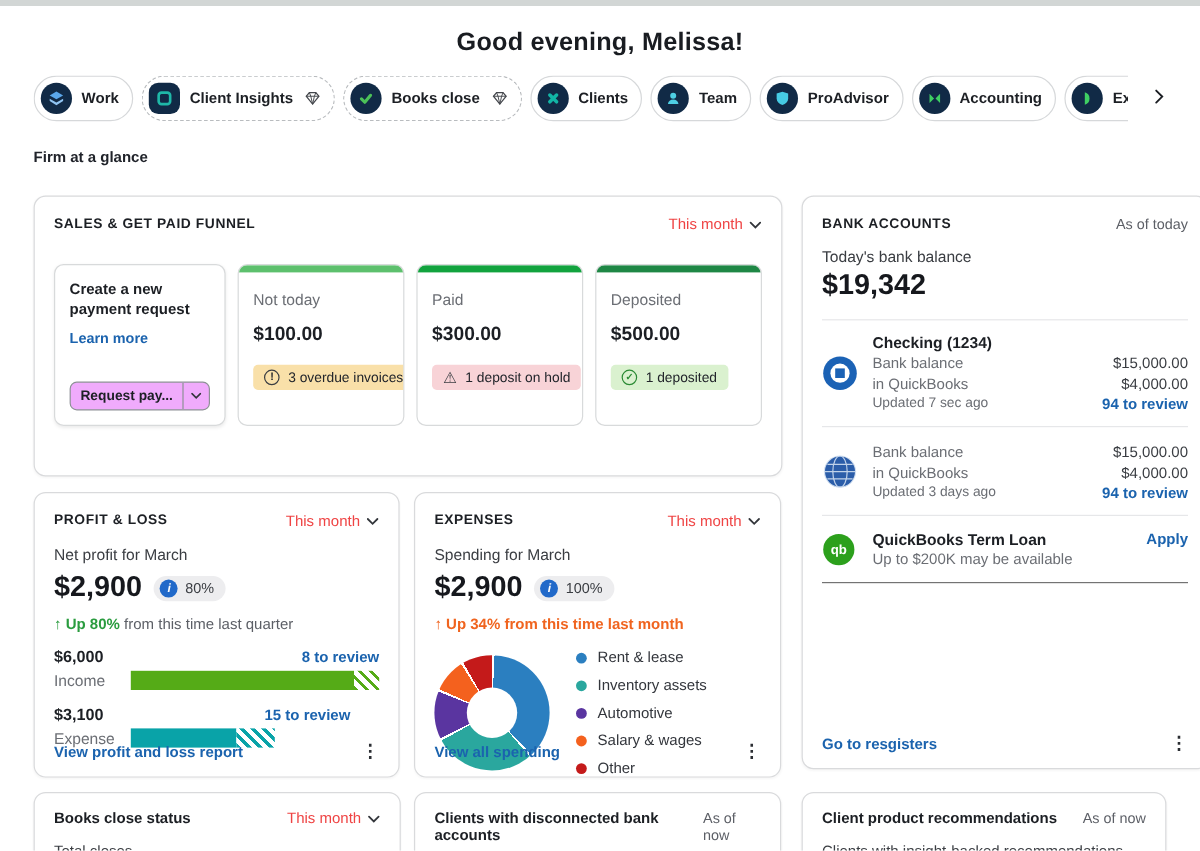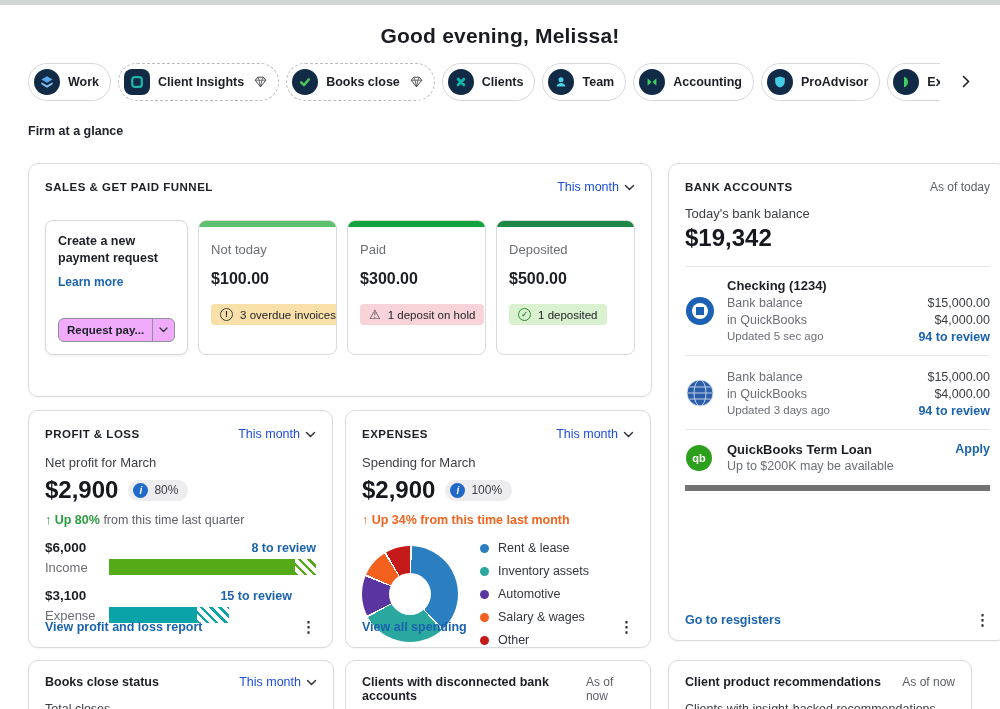--- a/index.html
+++ b/index.html
@@ -18,21 +18,21 @@
   .pill-icon.square{border-radius:8px;}
   .gem{display:flex;margin-left:2px;}
   .nav-arrow{position:absolute;top:74px;right:30px;display:flex;align-items:center;cursor:pointer;}
   .section-label{position:absolute;top:124px;left:28px;font-size:12.5px;font-weight:700;color:#20232a;}
   
   .card{position:absolute;background:#fff;border:1px solid #d9dadc;border-radius:10px;
     box-sizing:border-box;padding:16px;box-shadow:0 1px 2px rgba(0,0,0,.04);}
   .card-head{display:flex;justify-content:space-between;align-items:center;}
   .card-title{font-size:11.5px;font-weight:700;letter-spacing:.5px;color:#1c1f24;}
   .card-title.plain{letter-spacing:0;font-size:12.5px;}
-  .period{display:flex;align-items:center;gap:5px;font-size:12.5px;color:#1d4ed8;cursor:pointer;}
+  .period{display:flex;align-items:center;gap:5px;font-size:12.5px;color:#ef4444;cursor:pointer;}
   .asof{font-size:12px;color:#5c5f66;}
   .link{color:#1b63ae;font-weight:600;font-size:12.5px;text-decoration:none;cursor:pointer;}
   .kebab{font-size:15px;font-weight:700;color:#2b2e33;cursor:pointer;line-height:1;}
   .card-foot{position:absolute;left:16px;right:16px;bottom:13px;display:flex;
     justify-content:space-between;align-items:center;}
   .divider{border:0;border-top:1px solid #e6e7e9;margin:14px 0 0;}
   
   .stages{display:flex;gap:10px;margin-top:26px;}
   .cta,.stage{box-sizing:border-box;height:135px;border:1px solid #d8dadb;border-radius:8px;
     background:#fff;display:flex;flex-direction:column;overflow:hidden;}
@@ -60,21 +60,21 @@
   
   .bank-balance-label{margin-top:12px;font-size:13px;color:#3a3d42;}
   .bank-balance{margin-top:3px;font-size:24px;font-weight:700;color:#16181d;}
   .acct{display:flex;gap:12px;align-items:center;padding:11px 0;border-bottom:1px solid #e6e7e9;}
   .acct-icon{flex:0 0 30px;display:flex;}
   .acct-main{flex:1;min-width:0;}
   .acct-name{font-size:13px;font-weight:700;color:#1c1f24;}
   .acct-line{display:flex;justify-content:space-between;margin-top:3px;font-size:12.5px;color:#6b6e74;}
   .acct-line .val{color:#3a3d42;}
   .acct-line .updated{font-size:11.5px;}
-  .loan{display:flex;gap:12px;align-items:center;padding:12px 0;border-bottom:6px solid #737373;}
+  .loan{display:flex;gap:12px;align-items:center;padding:12px 0;border-bottom:1px solid #737373;}
   .loan-name{font-size:13px;font-weight:700;}
   .loan-desc{font-size:12.5px;color:#6b6e74;margin-top:2px;}
   .loan-action{margin-left:auto;align-self:flex-start;}
   
   .subtitle{margin-top:14px;font-size:13px;color:#3a3d42;}
   .amount-row{margin-top:6px;display:flex;align-items:center;gap:10px;}
   .big-amount{font-size:24px;font-weight:700;color:#16181d;}
   .pct-pill{display:flex;align-items:center;gap:6px;background:#ededef;border-radius:12px;
     padding:3px 10px 3px 5px;font-size:12px;color:#3a3d42;}
   .info-i{width:15px;height:15px;border-radius:50%;background:#2169c9;color:#fff;display:flex;
@@ -160,32 +160,32 @@
         <svg width="14" height="14" viewBox="0 0 14 14">
             <circle cx="7" cy="4.8" r="2.5" fill="#4ecfe4"></circle>
             <path d="M2.6 11.6c.3-2.4 2.1-3.7 4.4-3.7s4.1 1.3 4.4 3.7z" fill="#4ecfe4"></path>
           </svg>
       </span>
       <span>Team</span>
     </div>
     <div class="pill">
       <span class="pill-icon">
         <svg width="14" height="14" viewBox="0 0 14 14">
+            <path d="M7 1.4 11.8 3v4c0 2.7-2 4.5-4.8 5.6C4.2 11.5 2.2 9.7 2.2 7V3Z" fill="#46cbe4"></path>
+          </svg>
+      </span>
+      <span>ProAdvisor</span>
+    </div>
+    <div class="pill">
+      <span class="pill-icon">
+        <svg width="14" height="14" viewBox="0 0 14 14">
             <path d="M2.6 3.2 6.4 7 2.6 10.8ZM11.4 3.2 7.6 7l3.8 3.8Z" fill="#3fd063"></path>
           </svg>
       </span>
       <span>Accounting</span>
-    </div>
-    <div class="pill">
-      <span class="pill-icon">
-        <svg width="14" height="14" viewBox="0 0 14 14">
-            <path d="M7 1.4 11.8 3v4c0 2.7-2 4.5-4.8 5.6C4.2 11.5 2.2 9.7 2.2 7V3Z" fill="#46cbe4"></path>
-          </svg>
-      </span>
-      <span>ProAdvisor</span>
     </div>
     <div class="pill">
       <span class="pill-icon">
         <svg width="14" height="14" viewBox="0 0 14 14">
             <path d="M5 1.8a5.4 5.4 0 0 1 0 10.4Z" fill="#3fd063"></path>
           </svg>
       </span>
       <span>Expenses &amp; Pay</span>
     </div>
   </div>
@@ -280,21 +280,21 @@
         <div class="acct-name">Checking (1234)</div>
         <div class="acct-line">
           <span>Bank balance</span>
           <span class="val">$15,000.00</span>
         </div>
         <div class="acct-line">
           <span>in QuickBooks</span>
           <span class="val">$4,000.00</span>
         </div>
         <div class="acct-line">
-          <span class="updated">Updated 5 sec ago</span>
+          <span class="updated">Updated 7 sec ago</span>
           <a class="link">94 to review</a>
         </div>
       </div>
     </div>
     <div class="acct">
       <span class="acct-icon">
         <svg width="30" height="30" viewBox="0 0 30 30">
             <circle cx="15" cy="15" r="13" fill="#2b5da9"></circle>
             <g stroke="#dbe7f5" stroke-width="1" fill="none" opacity=".85">
               <circle cx="15" cy="15" r="13"></circle>

